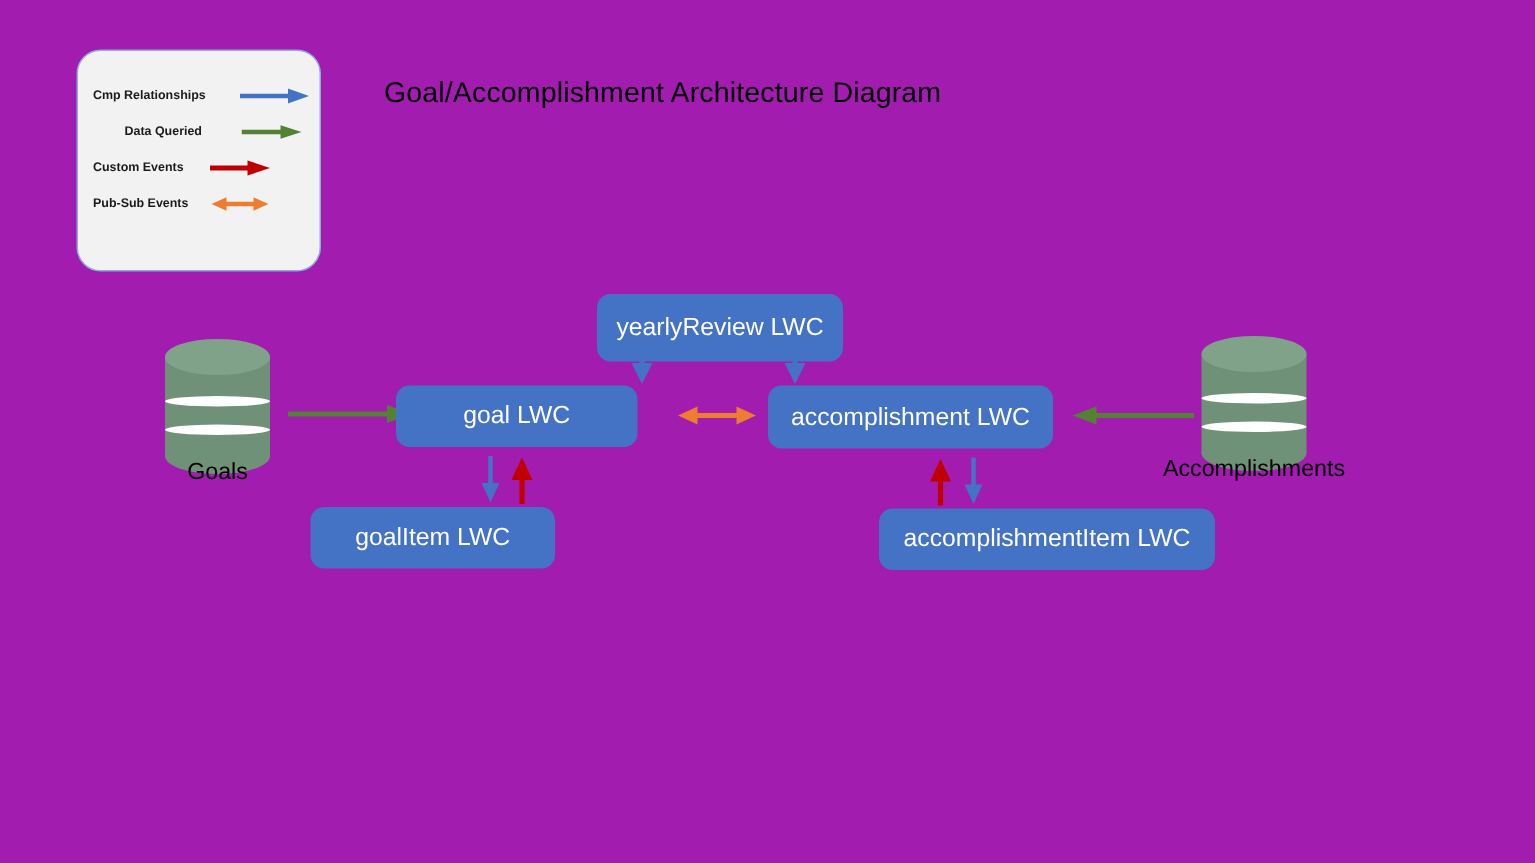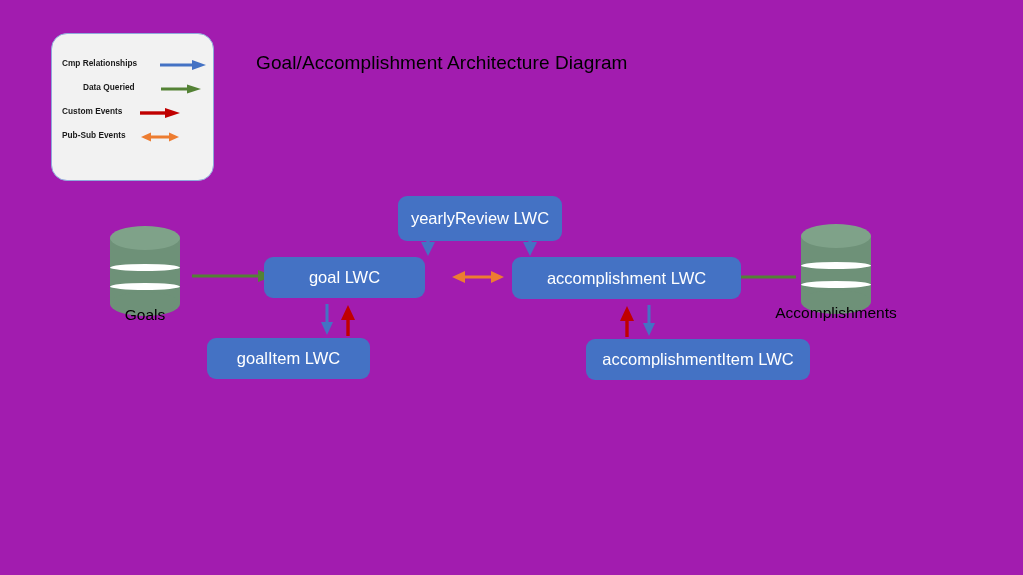--- a/index.html
+++ b/index.html
@@ -245,21 +245,21 @@
   </svg>
 
   <div class="lwc-box" style="left:398px; top:173px; width:164px; height:45px;margin-top:23px;">
     <span>yearlyReview LWC</span>
   </div>
 
   <div class="lwc-box" style="left:264px; top:257px; width:161px; height:41px;">
     <span>goal LWC</span>
   </div>
 
-  <div class="lwc-box" style="left:512px; top:257px; width:229px; height:42px;">
+  <div class="lwc-box" style="left:512px; top:257px; width:190px; height:42px;">
     <span>accomplishment LWC</span>
   </div>
 
   <div class="lwc-box" style="left:207px; top:338px; width:163px; height:41px;">
     <span>goalItem LWC</span>
   </div>
 
   <div class="lwc-box" style="left:586px; top:339px; width:224px; height:41px;text-align:center;">
     <span>accomplishmentItem LWC</span>
   </div>

